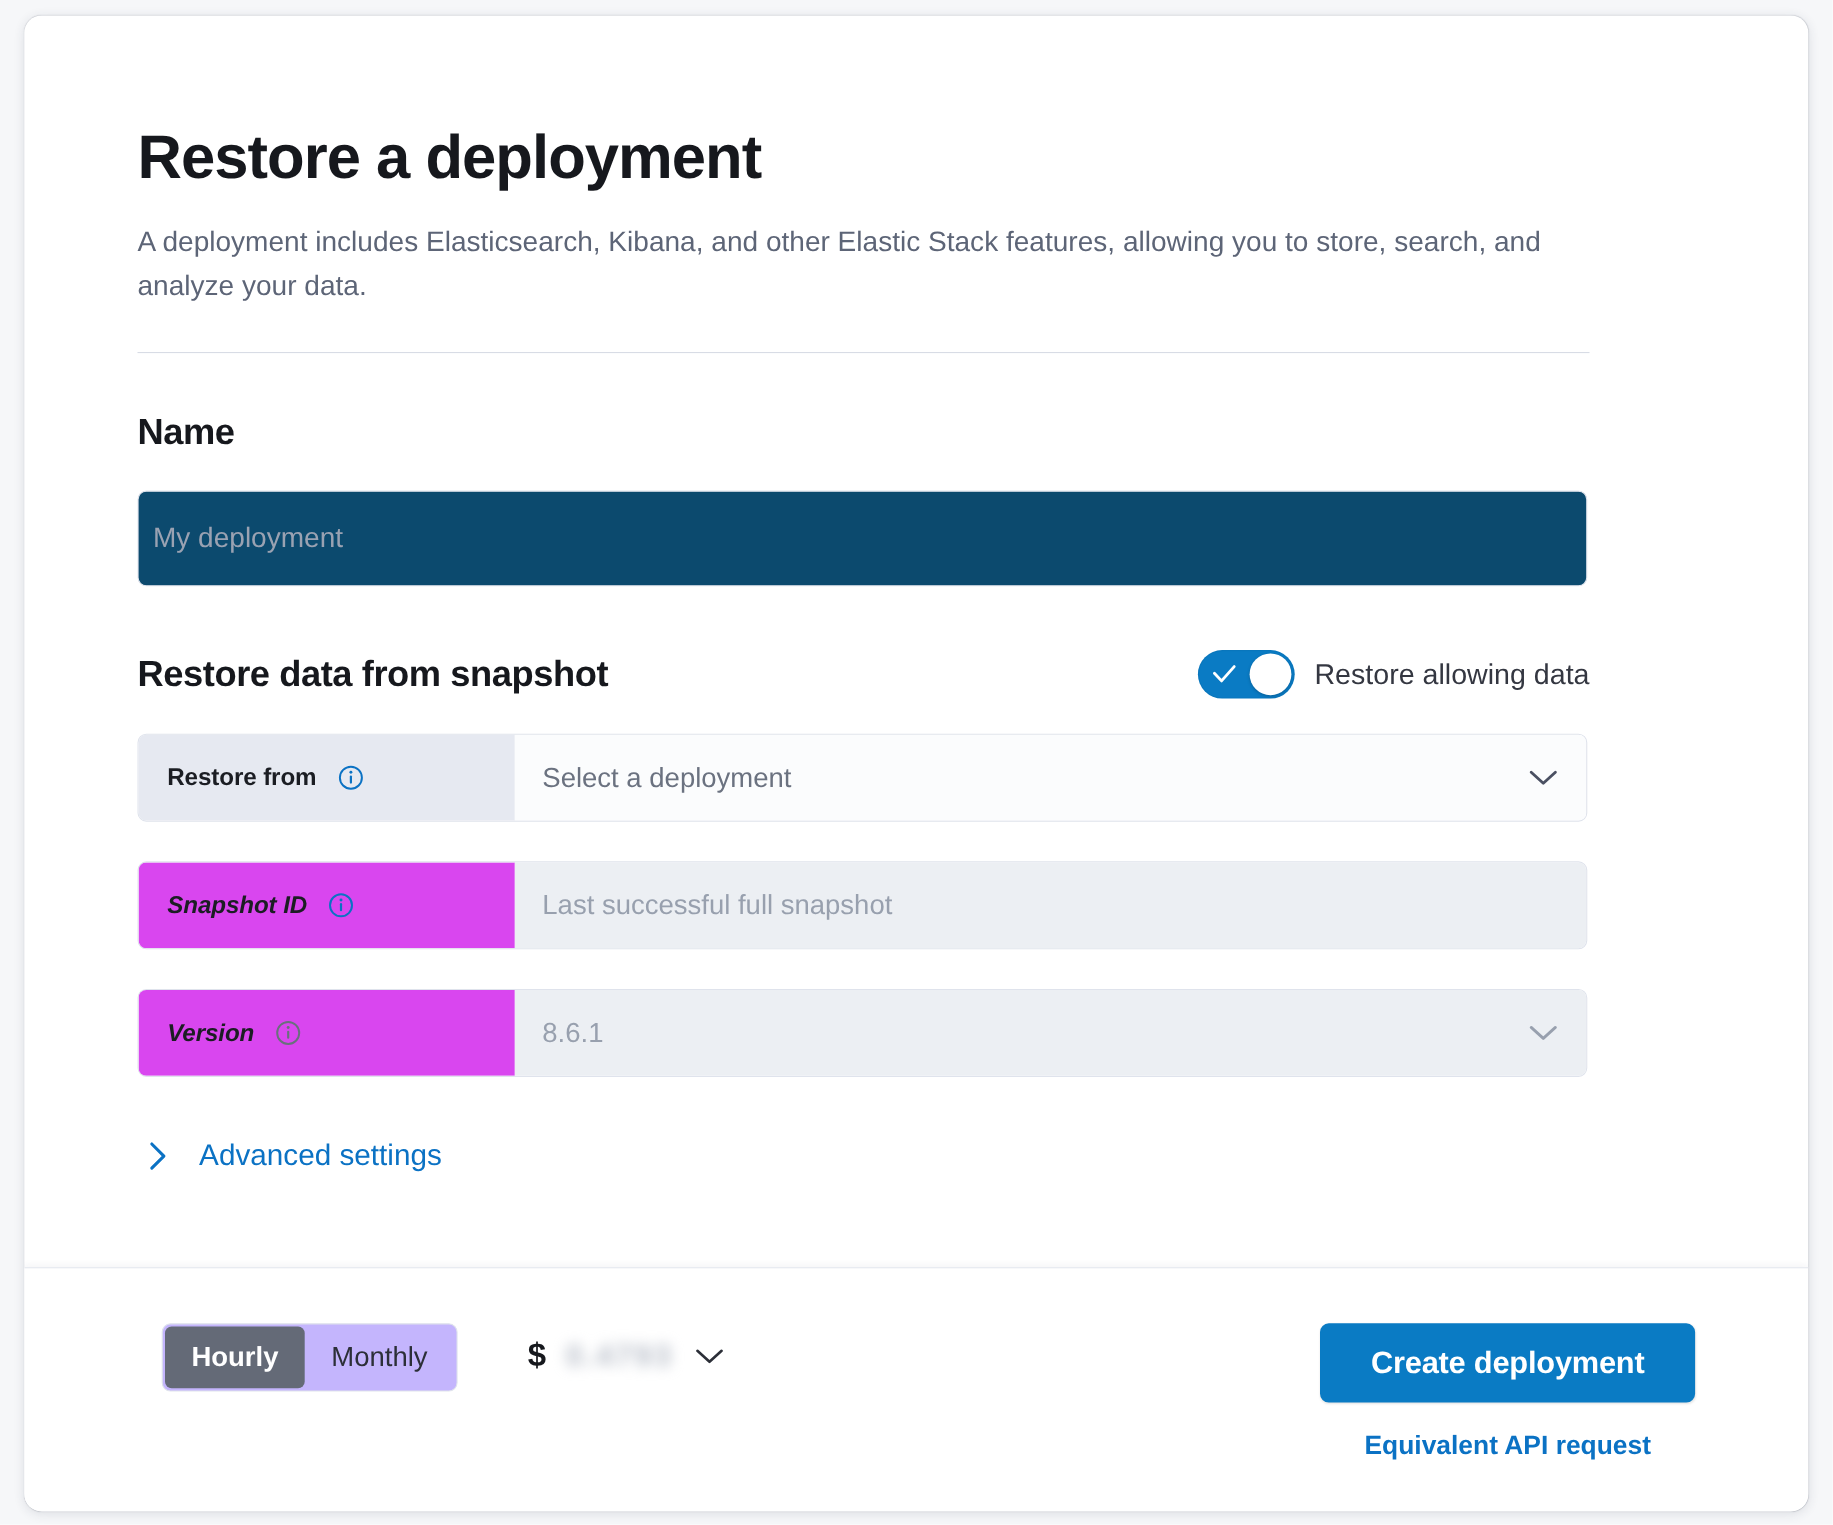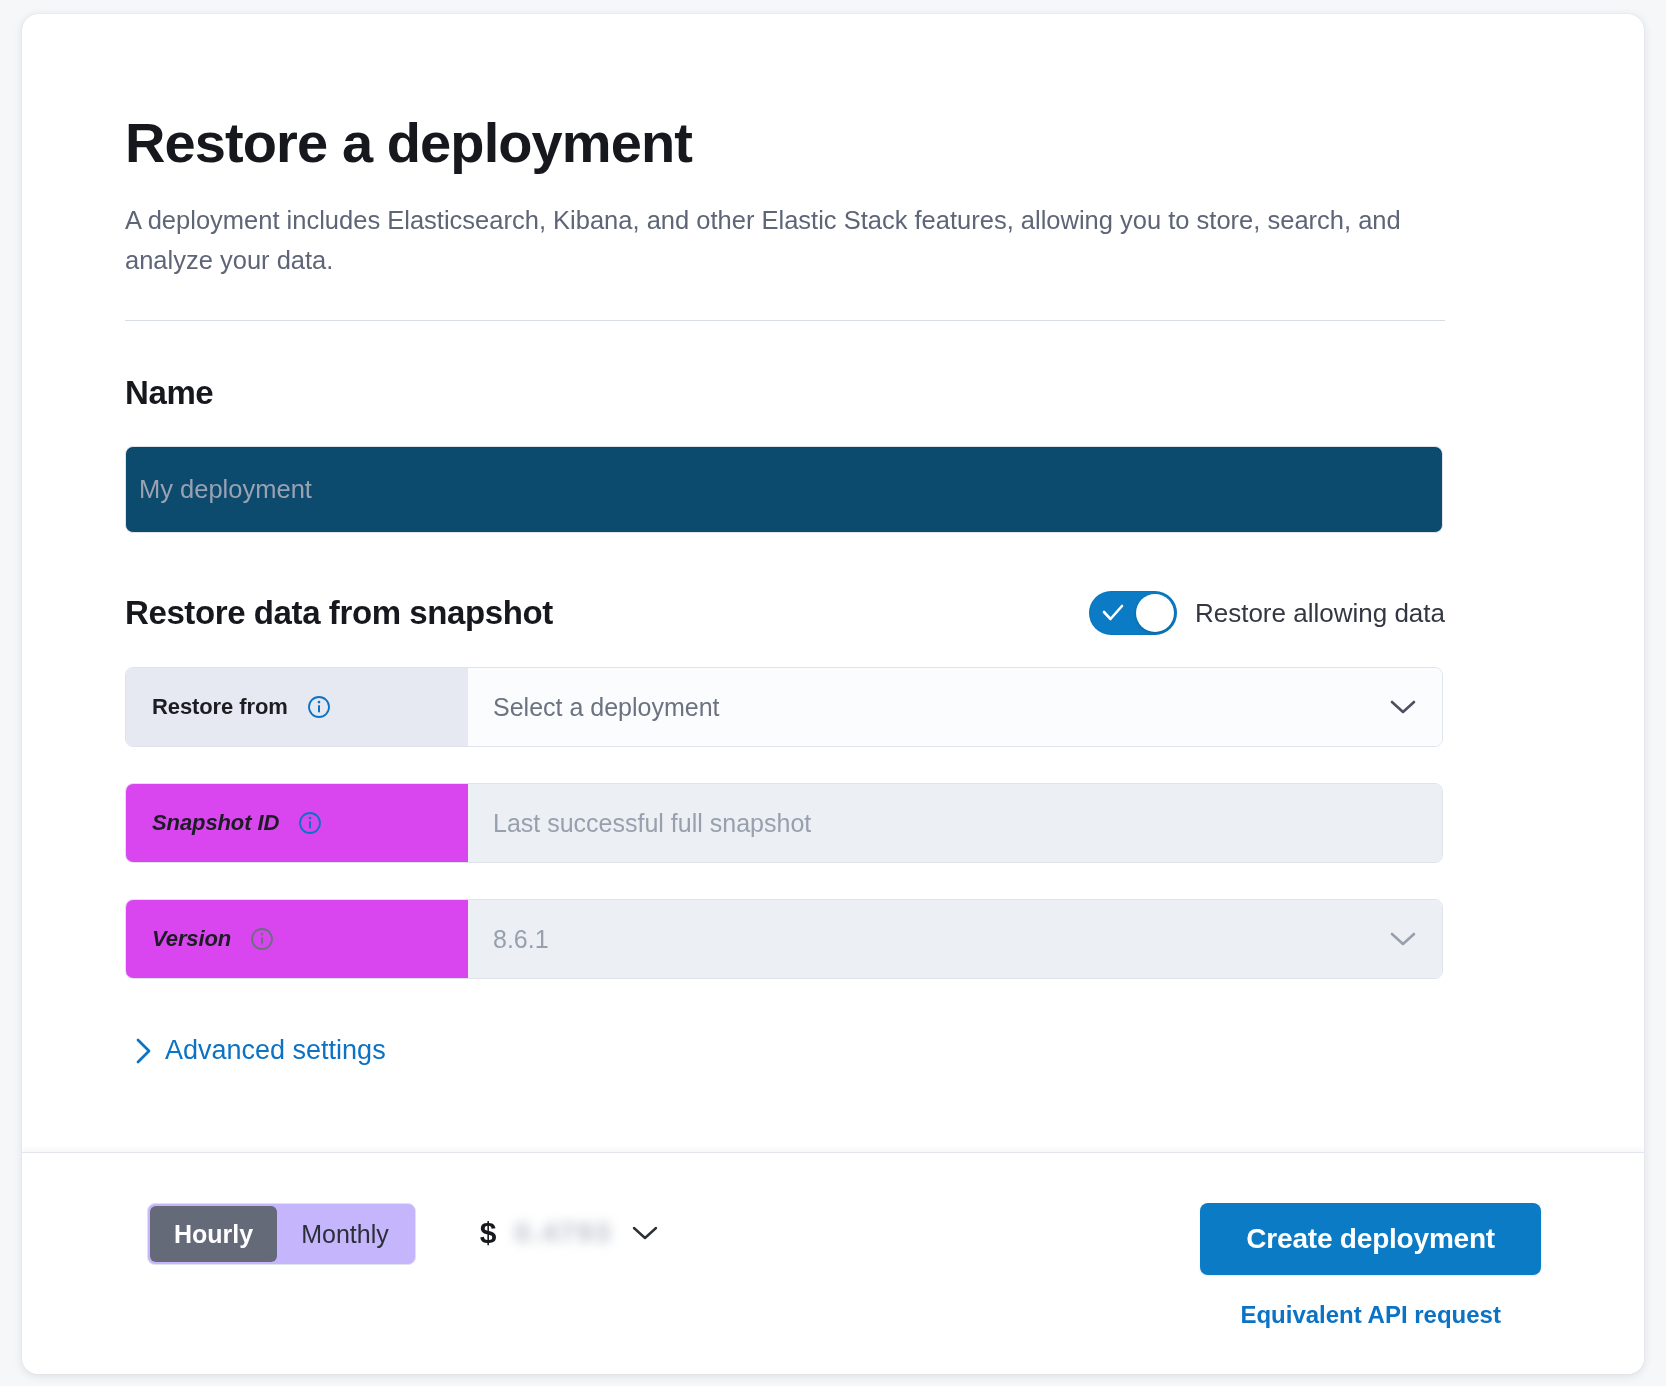--- a/index.html
+++ b/index.html
@@ -181,21 +181,21 @@
   .field-control .val { flex: 1 1 auto; }
   .chev {
     width: 30px; height: 18px; flex: 0 0 auto;
   }
 
   
   .adv-link {
     margin-top: 56px;
     display: flex;
     align-items: center;
-    gap: 12px;
+    gap: 28px;
     color: #0b72c4;
     font-size: 27px;
     width: max-content;
     padding-left: 10px;
   }
   .adv-chevron { width: 18px; height: 28px; flex: 0 0 auto; }
 
   
   .footer {
     flex: 0 0 auto;

